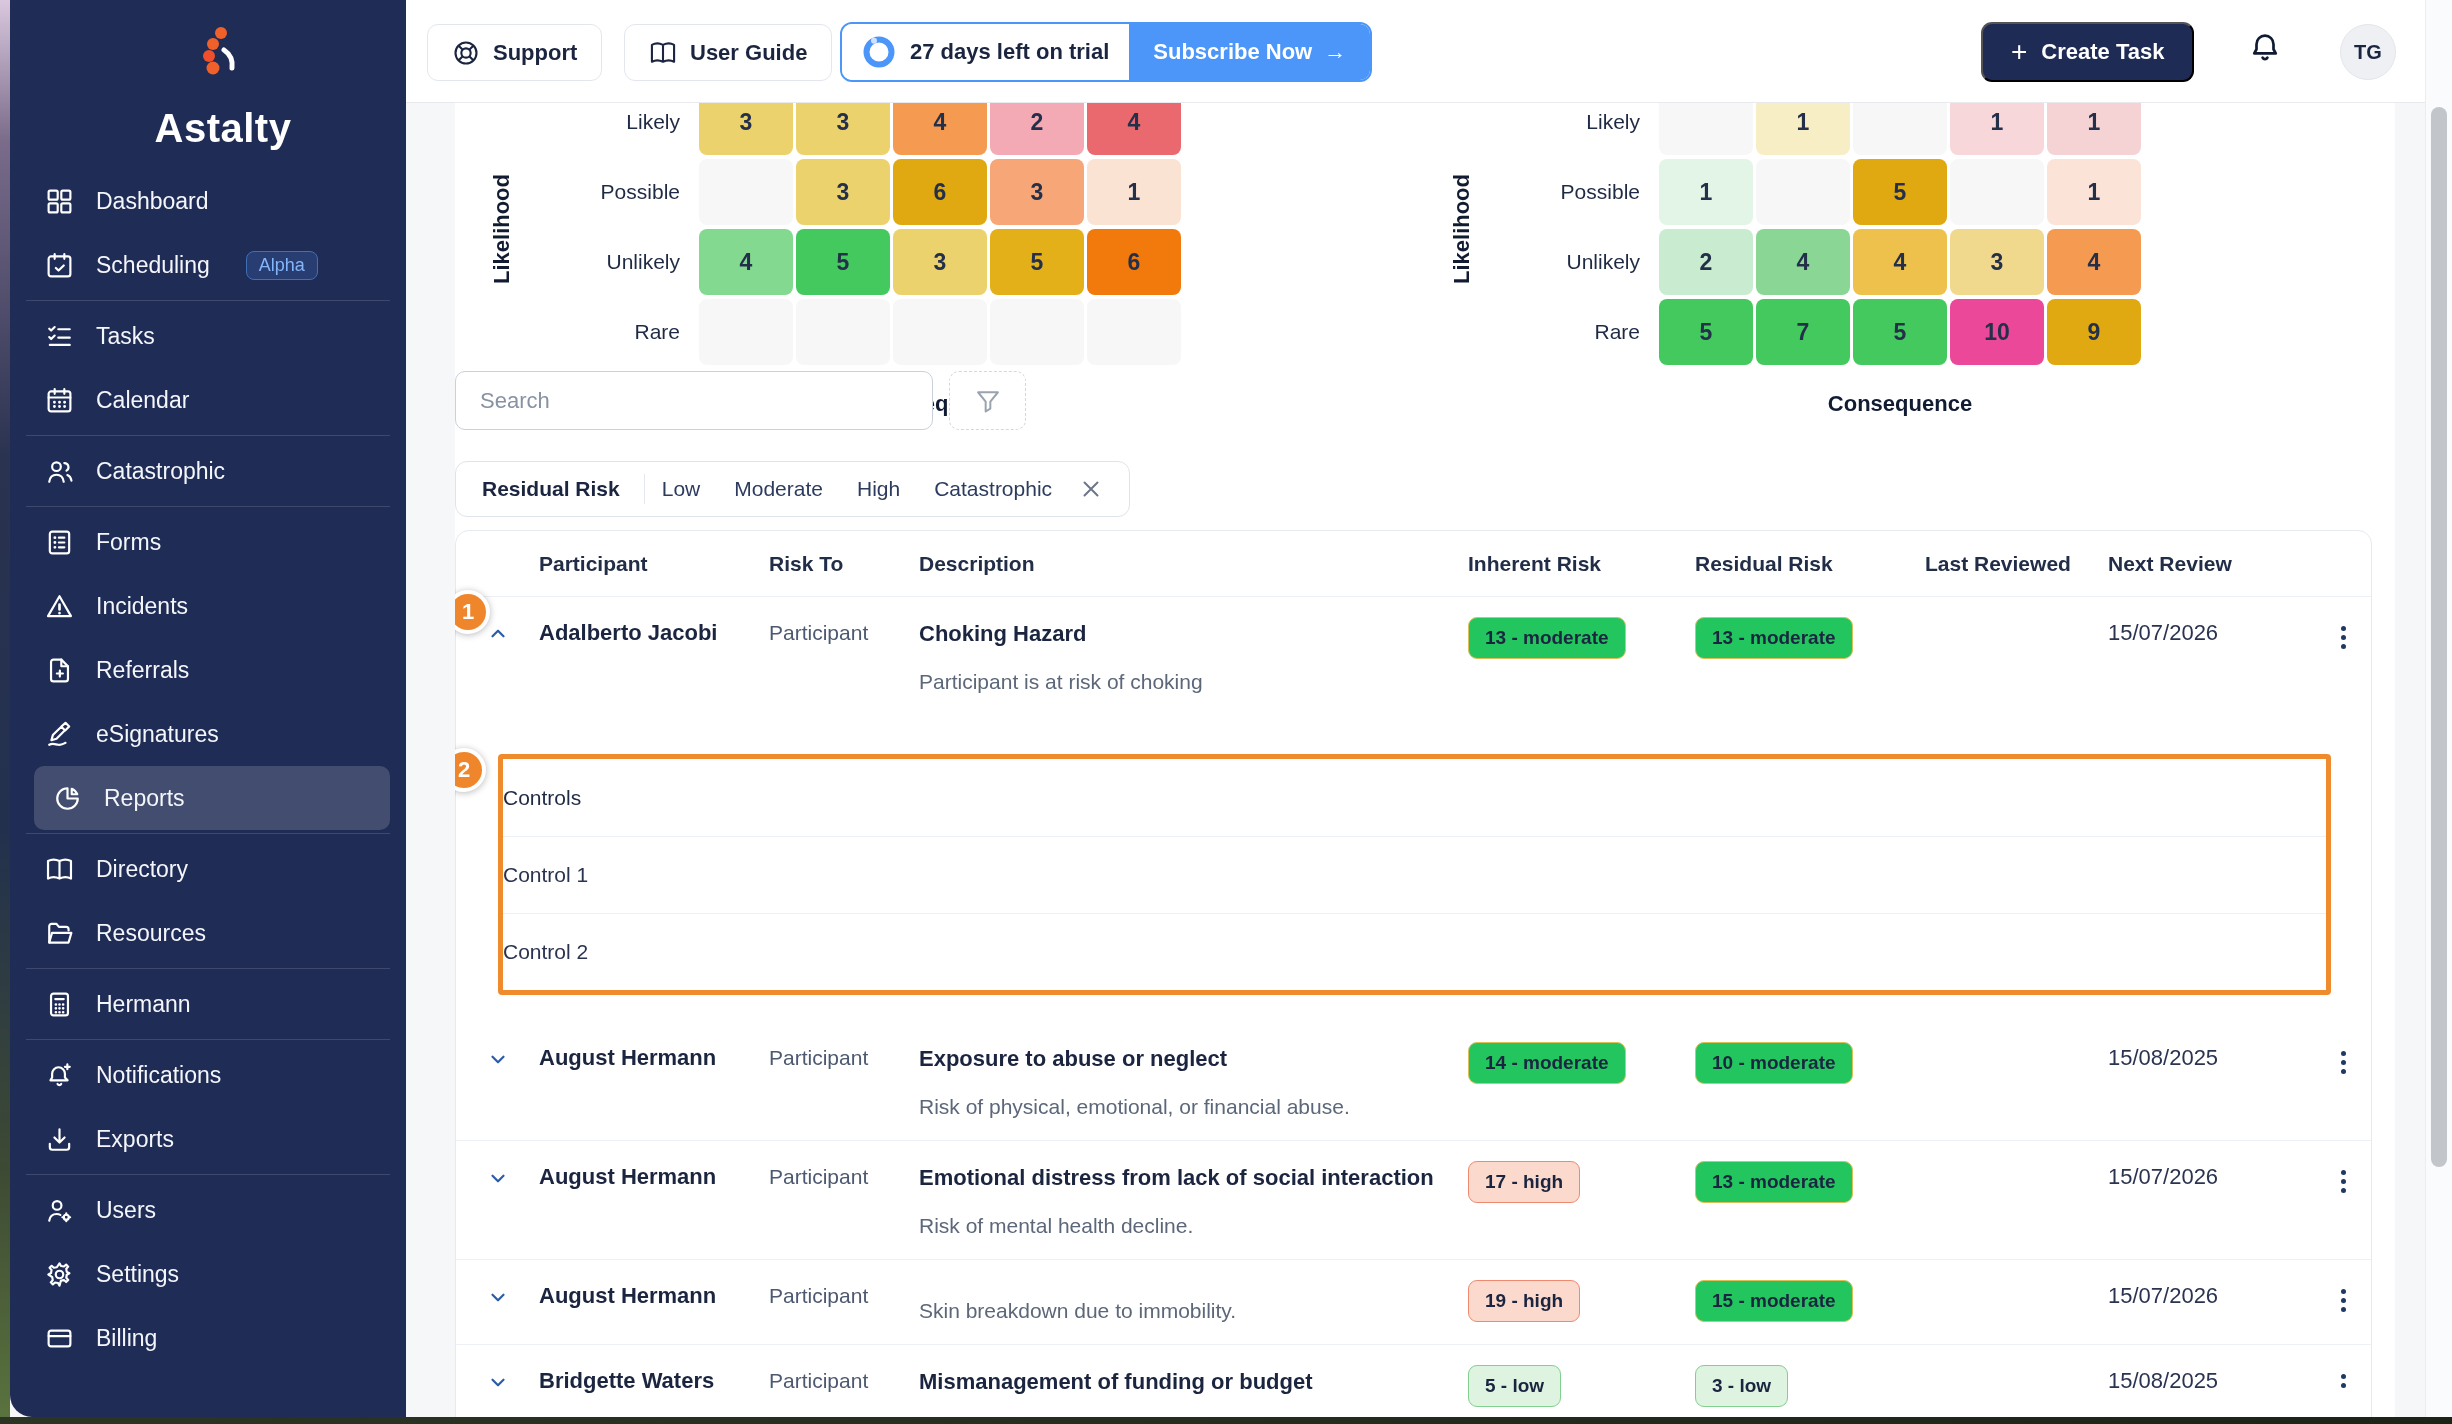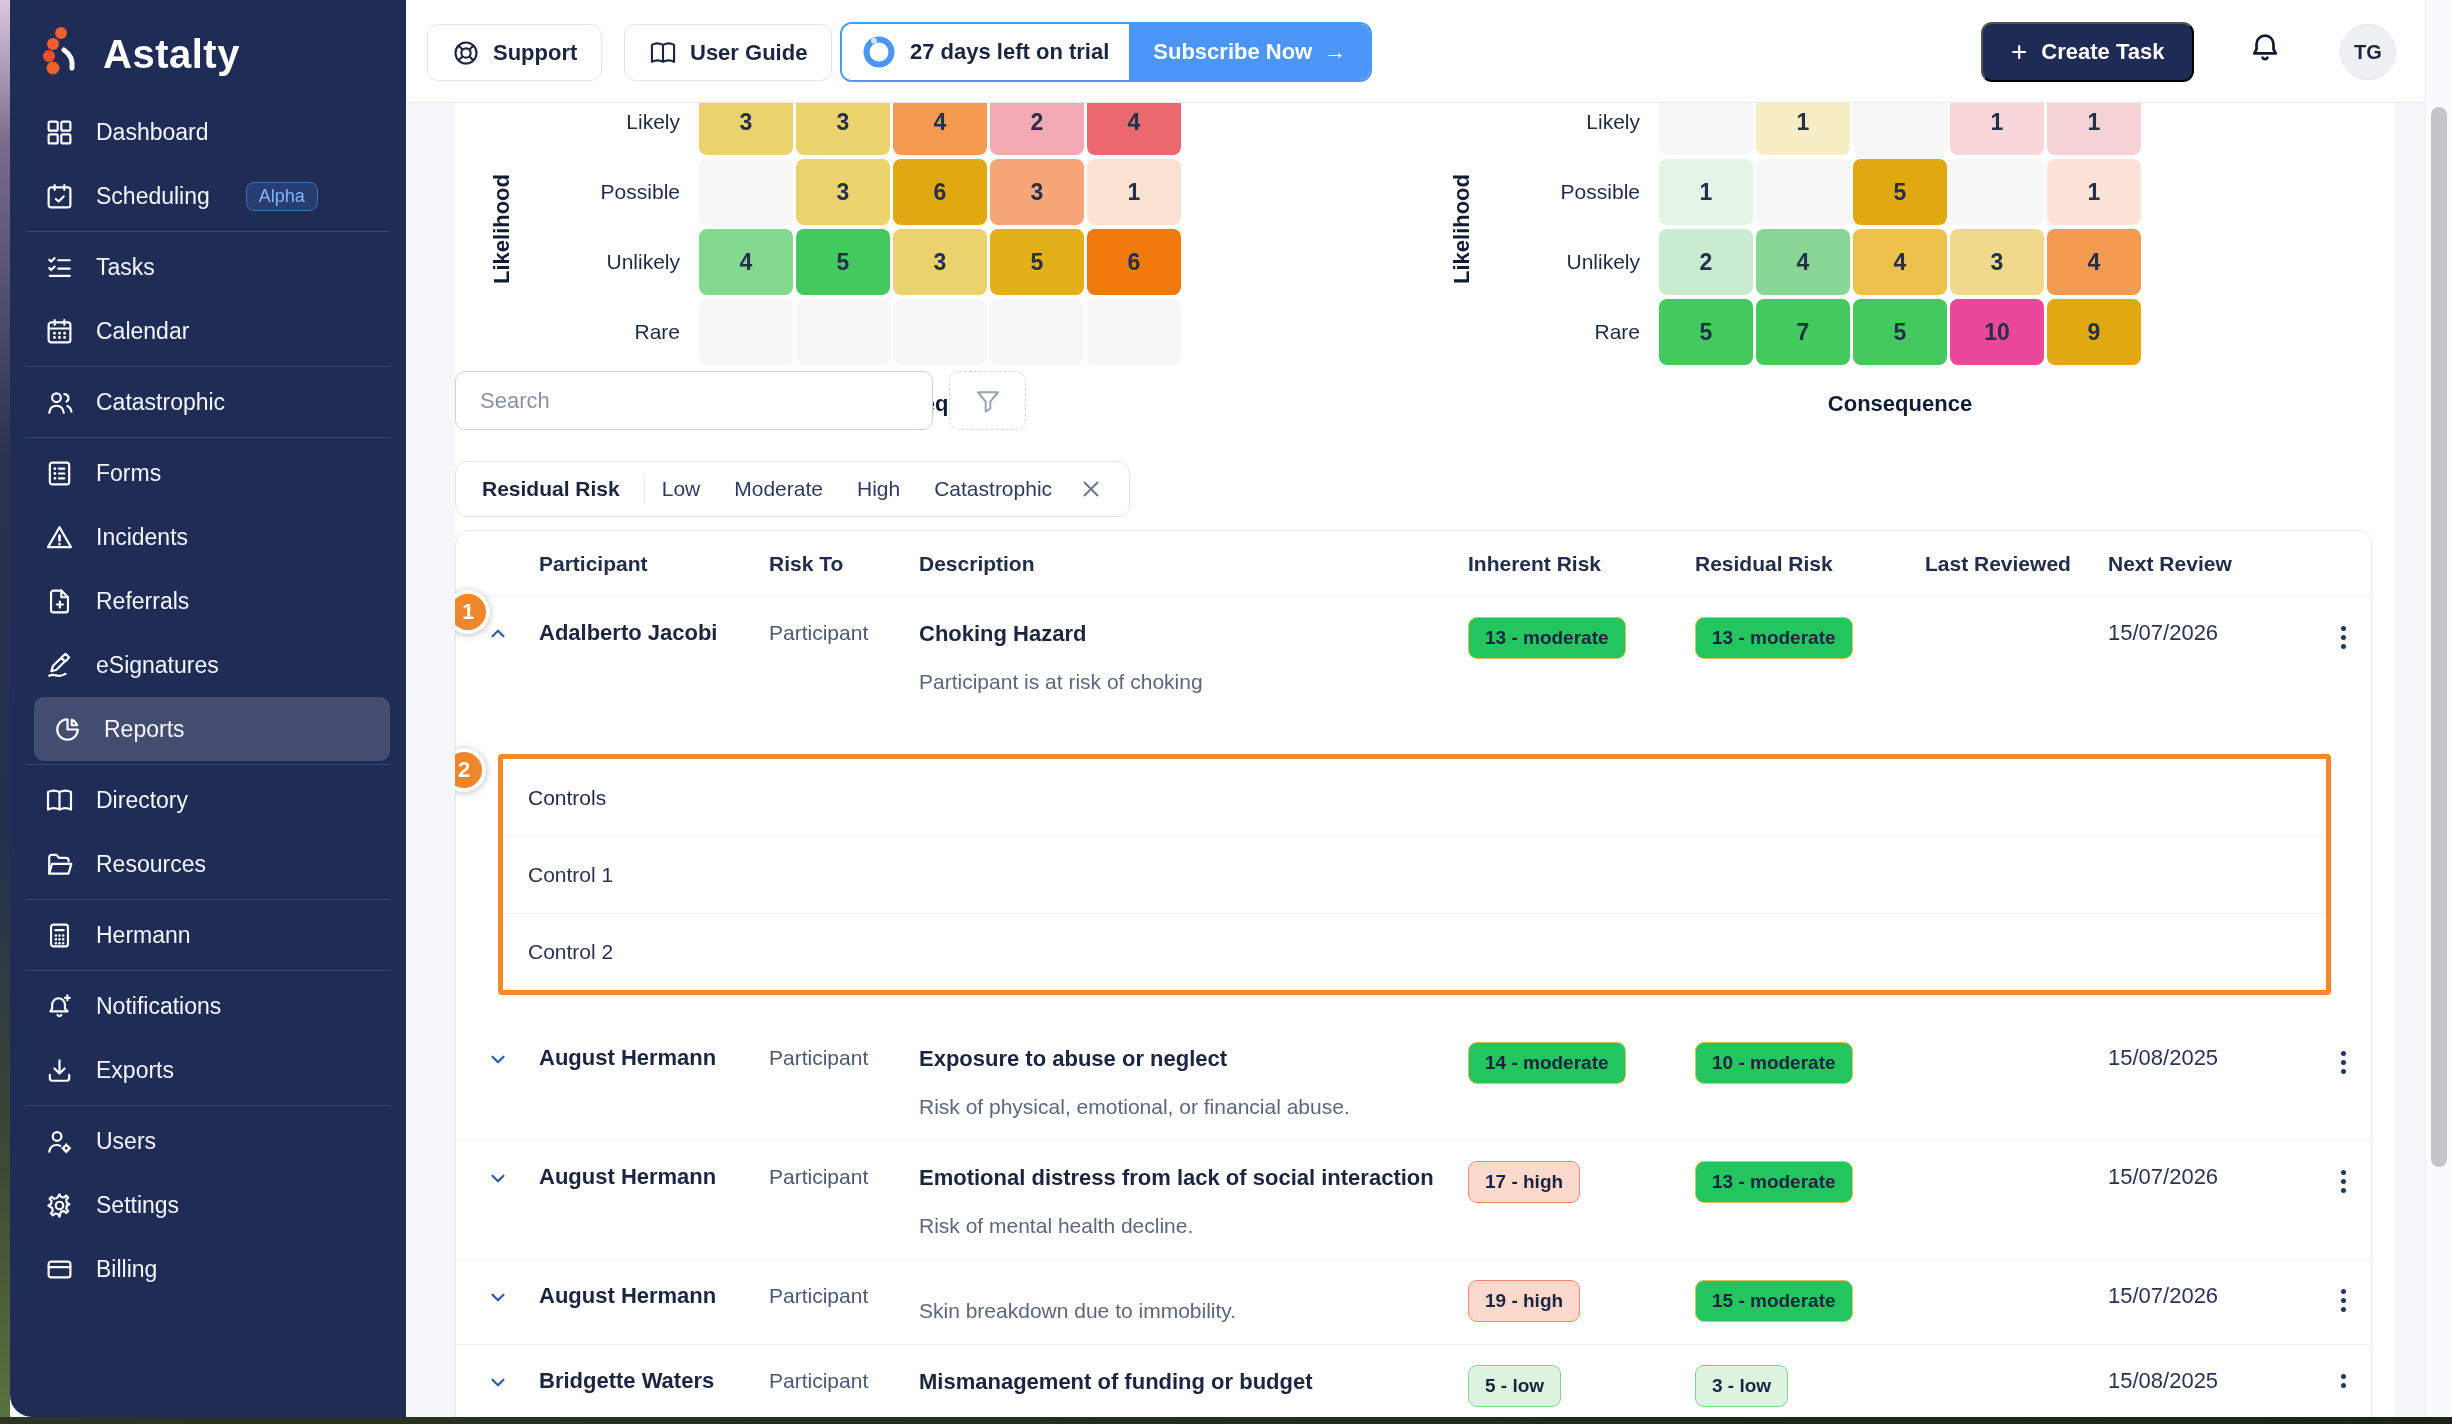--- a/index.html
+++ b/index.html
@@ -7,21 +7,21 @@
   #app{position:relative;width:2452px;height:1424px;background:#f6f7f9;overflow:hidden;}
 
   
   #edge-left{position:absolute;left:0;top:0;width:10px;height:1424px;
     background:linear-gradient(180deg,#d9c8de 0%,#7a6b8a 10%,#2a3350 32%,#22304e 58%,#3d4a33 82%,#5a743e 100%);}
   #edge-bottom{position:absolute;left:0;bottom:0;width:2452px;height:7px;background:linear-gradient(90deg,#2c3524,#1c2418);}
 
   
   #sidebar{position:absolute;left:10px;top:0;width:396px;height:1417px;background:#1f2c55;
     border-radius:0 0 0 22px;color:#fff;overflow:hidden;}
-  #logo{display:flex;align-items:center;gap:17px;padding:26px 0 18px 30px;}
+  #logo{display:flex;align-items:center;gap:24px;padding:26px 0 18px 30px;flex-direction:column;}
   #logo .wordmark{font-size:40px;font-weight:800;letter-spacing:.5px;color:#fff;}
   .side-item{display:flex;align-items:center;gap:22px;height:64px;margin:0 16px;padding:0 18px;border-radius:10px;cursor:pointer;}
   .side-item.selected{background:rgba(255,255,255,.16);margin-left:24px;}
   .side-item .sicon{width:30px;height:30px;flex:0 0 30px;display:flex;align-items:center;justify-content:center;color:#fff;}
   .side-item .sicon svg{width:29px;height:29px;}
   .side-item .slabel{font-size:23px;color:#f4f6fb;}
   .side-divider{height:1px;background:rgba(255,255,255,.14);margin:3px 16px;}
   .alpha-badge{margin-left:14px;font-size:18px;color:#85b5f8;border:1.5px solid #3f6fb5;background:rgba(64,110,189,.28);
     border-radius:8px;padding:3px 12px;}
 
@@ -93,21 +93,21 @@
   .rdesc{font-size:21px;color:#5c6779;line-height:30px;margin-top:16px;max-width:525px;}
   .badge{display:inline-block;font-size:19px;font-weight:600;color:#1b2540;border-radius:9px;padding:9px 16px;white-space:nowrap;}
   .badge.moderate{background:#22c55e;border:1.5px solid #dcbf56;}
   .badge.high{background:#fbdacd;border:1.5px solid #ee8a70;}
   .badge.low{background:#def4e0;border:1.5px solid #83cf90;}
   .rdate{font-size:22px;color:#2a3350;line-height:32px;}
   .kebab{display:flex;flex-direction:column;gap:4px;align-items:center;padding-top:9px;cursor:pointer;}
   .kebab i{width:5px;height:5px;border-radius:50%;background:#1f3864;}
 
   #controls-box{margin:39px 0 27px 42px;width:1833px;border:5px solid #ef8b2d;border-radius:4px;background:#fff;}
-  .ctrl-row{height:77px;display:flex;align-items:center;padding-left:25px;font-size:21px;color:#2a3350;}
+  .ctrl-row{height:77px;display:flex;align-items:center;font-size:21px;color:#2a3350;}
   .ctrl-row.hdr{color:#1f2a44;font-weight:500;}
   .ctrl-row + .ctrl-row{border-top:1px solid #edf0f4;}
 
   .ann{position:absolute;width:44px;height:44px;border-radius:50%;background:#f0862b;border:4px solid #fff;
     box-shadow:0 1px 7px rgba(0,0,0,.28);display:flex;align-items:center;justify-content:center;
     font-size:22px;font-weight:700;color:#fff;z-index:30;}
   #ann-1{left:-9px;top:487px;}
   #ann-2{left:-13px;top:645px;}
 
   

